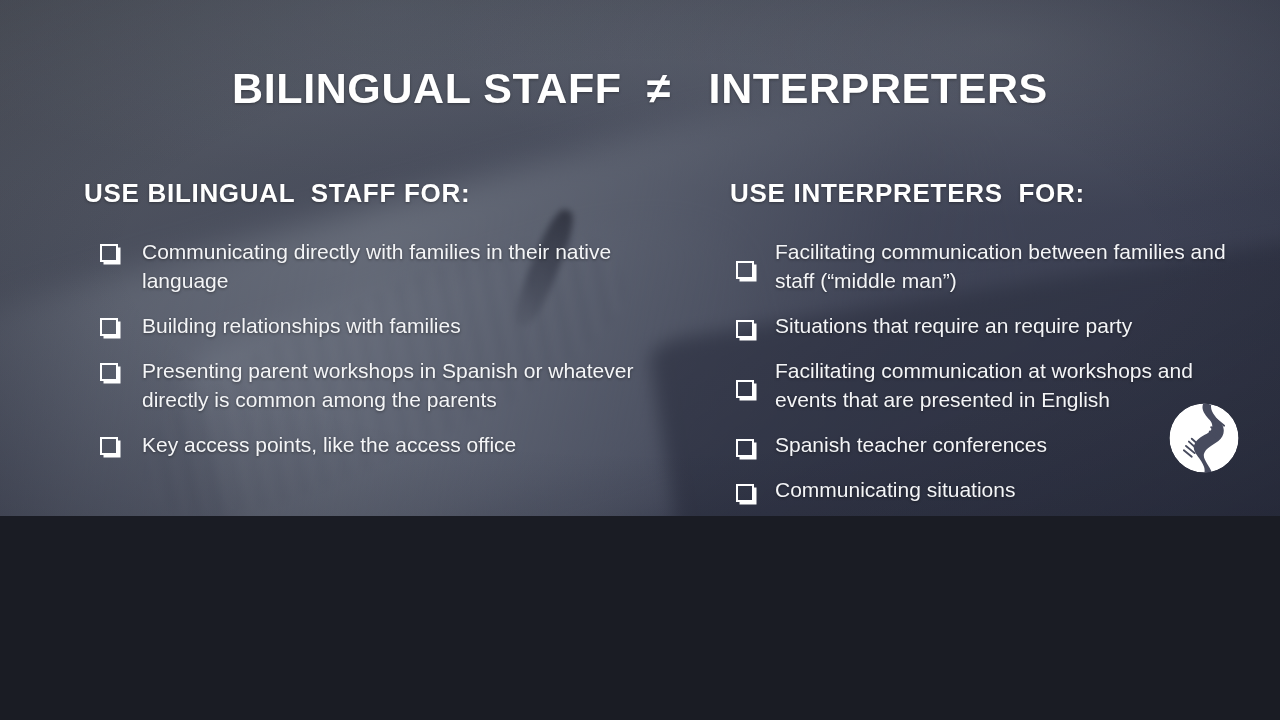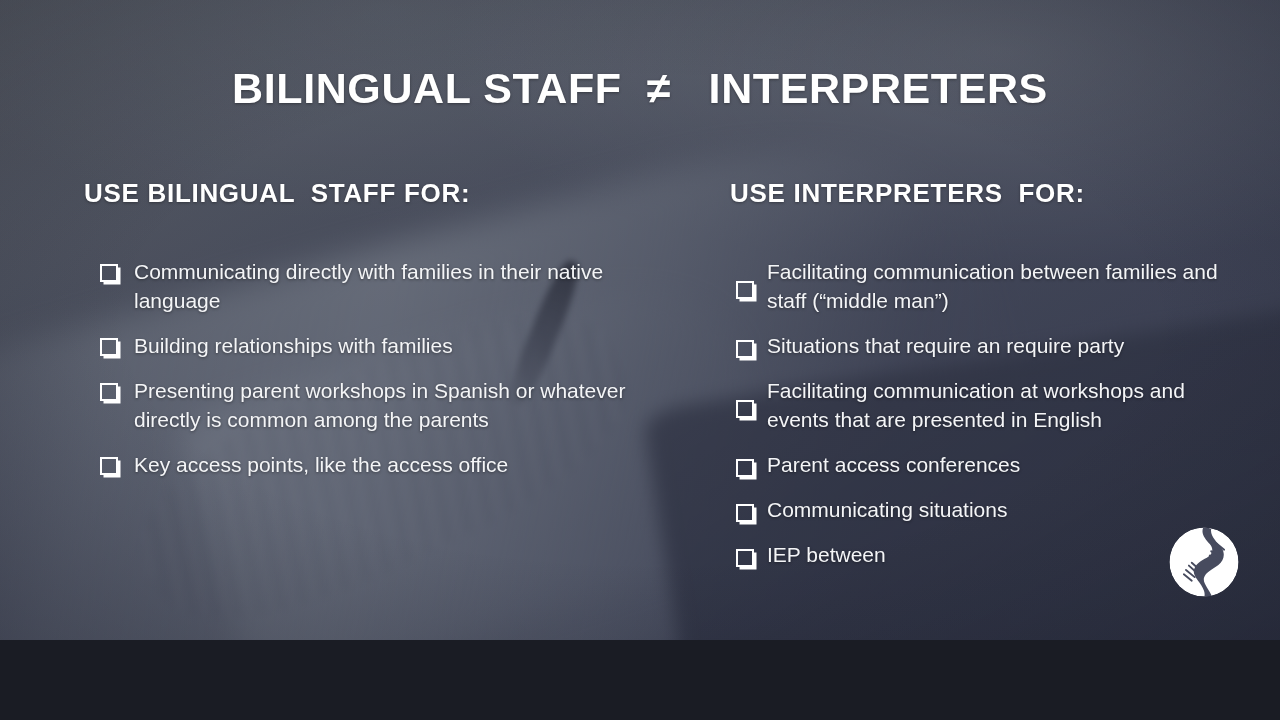--- a/index.html
+++ b/index.html
@@ -4,21 +4,21 @@
 <title>Bilingual Staff vs Interpreters Slide</title>
 <style>
   html, body {
     margin: 0;
     padding: 0;
     background: #1a1c24;
   }
   .slide {
     position: relative;
     width: 1280px;
-    height: 640px;
+    height: 516px;
     overflow: hidden;
     font-family: "Liberation Sans", sans-serif;
     background: #a16207;
   }
 
   
   .bg-layer {
     position: absolute;
     inset: 0;
     z-index: 0;
@@ -135,21 +135,21 @@
     top: 178px;
   }
   .col-left  { left: 84px;  width: 560px; }
   .col-right { left: 730px; width: 500px; }
 
   .col-heading {
     color: #ffffff;
     font-size: 26px;
     font-weight: bold;
     letter-spacing: 0.7px;
-    margin: 0 0 48px 0;
+    margin: 0 0 28px 0;
     white-space: pre;
     text-shadow: 0 1px 3px rgba(0,0,0,0.35);
   }
 
   .bullet-list {
     list-style: none;
     margin: 0;
     padding: 0;
   }
   .bullet-item {
@@ -170,21 +170,21 @@
     height: 14px;
     margin-top: 7px;
     margin-right: 14px;
     border: 2.4px solid #ffffff;
     box-shadow: 3px 3px 0 -0.5px #ffffff;
     background: transparent;
   }
   .col-left .bullet-marker  { margin-right: 16px; margin-left: 16px; }
   .col-right .bullet-marker { margin-right: 13px; margin-left: 6px; }
 
-  .bullet-text { flex: 1 1 auto; }
+  .bullet-text { flex: 1 1 auto; margin-left: 8px; }
 
   
   .logo {
     position: absolute;
     right: 40px;
     bottom: 42px;
     width: 72px;
     height: 72px;
     z-index: 3;
   }
@@ -241,21 +241,21 @@
         <li class="bullet-item">
           <span class="bullet-marker"></span>
           <span class="bullet-text">Situations that require an require party</span>
         </li>
         <li class="bullet-item">
           <span class="bullet-marker"></span>
           <span class="bullet-text">Facilitating communication at workshops and events that are presented in English</span>
         </li>
         <li class="bullet-item">
           <span class="bullet-marker"></span>
-          <span class="bullet-text">Parent access conferences</span>
+          <span class="bullet-text">Spanish teacher conferences</span>
         </li>
         <li class="bullet-item">
           <span class="bullet-marker"></span>
           <span class="bullet-text">Communicating situations</span>
         </li>
         <li class="bullet-item">
           <span class="bullet-marker"></span>
           <span class="bullet-text">IEP between</span>
         </li>
       </ul>

